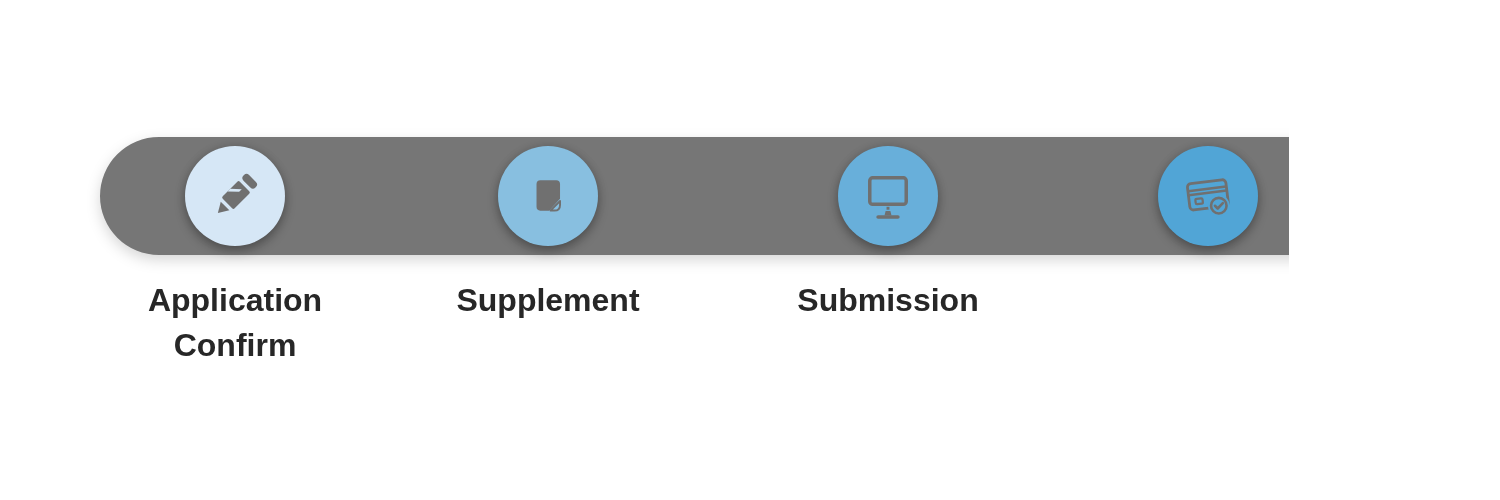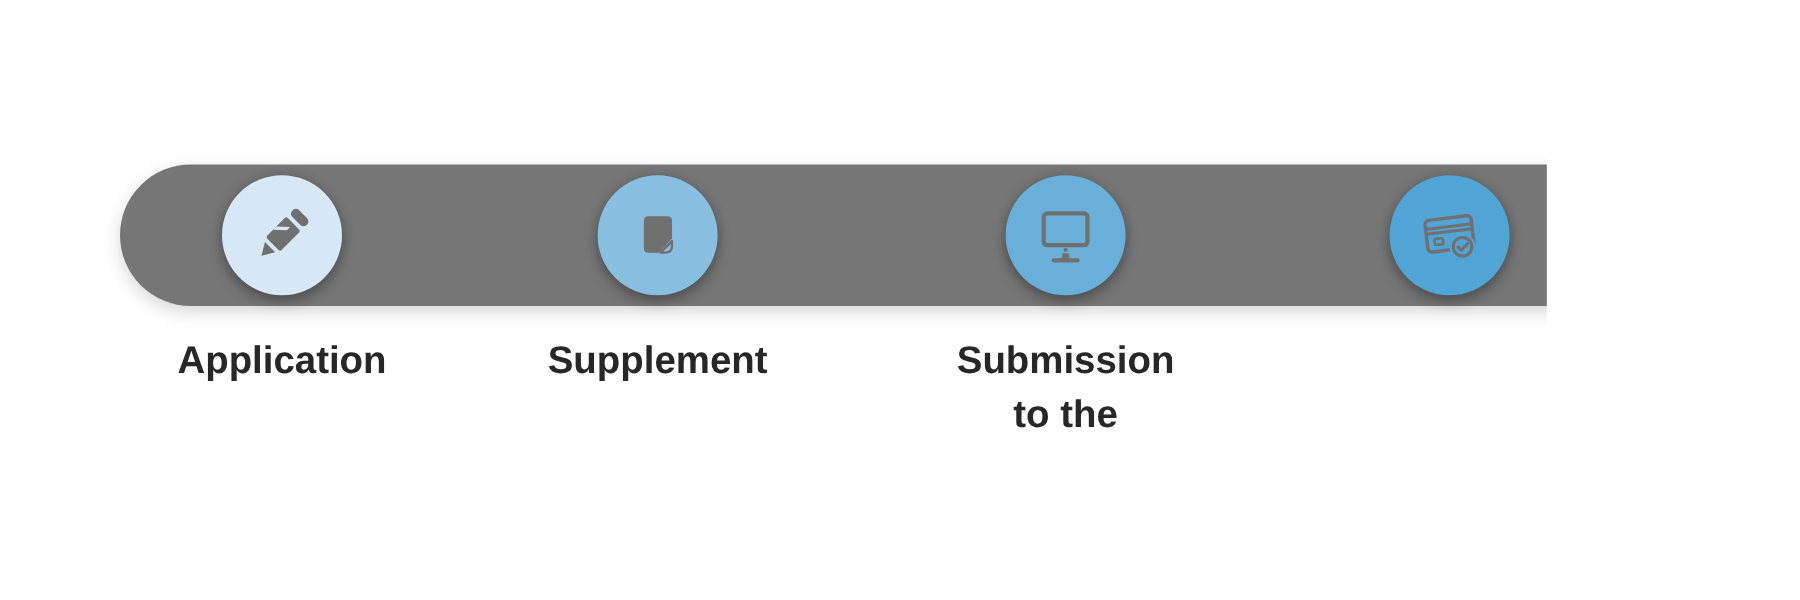--- a/index.html
+++ b/index.html
@@ -67,20 +67,21 @@
         <g transform="rotate(45 24 24)">
           <rect x="16.5" y="2" width="15" height="7" rx="3.2" fill="currentColor"></rect>
           <rect x="16.5" y="12" width="15" height="21.5" rx="1.6" fill="currentColor"></rect>
           <polygon points="16.5,22.5 24,15.5 24,18.8 16.5,25.8" fill="var(--circle-1, #d6e7f6)"></polygon>
           <polygon points="18.6,36.5 29.4,36.5 24,45.5" fill="currentColor"></polygon>
         </g>
       </svg>
     </div>
     <div class="label">
       <span class="line">Application</span>
+      <span class="line">Confirm</span>
     </div>
   </div>
 
   <div class="step step-2">
     <div class="circle">
       <svg width="54" height="54" viewBox="0 0 48 48" aria-hidden="true">
         <path fill="currentColor" d="M17 10 h14.3 q3.4 0 3.4 3.4 v13 L25 37 h-7.8 q-3.4 0 -3.4 -3.4 V13.4 q0 -3.4 3.4 -3.4 Z"></path>
         <path fill="var(--circle-2, #88bfe0)" stroke="currentColor" stroke-width="1.7" stroke-linejoin="round" d="M26.2 36.9 L34.7 28.4 V31.9 Q34.7 36.9 29.7 36.9 Z"></path>
       </svg>
     </div>
@@ -93,21 +94,20 @@
     <div class="circle">
       <svg width="54" height="54" viewBox="0 0 48 48" aria-hidden="true">
         <rect x="7.8" y="7.8" width="32.4" height="23.6" rx="2.6" fill="none" stroke="currentColor" stroke-width="3.1"></rect>
         <rect x="22.7" y="33.6" width="2.6" height="2.6" fill="currentColor"></rect>
         <path d="M21.9 37.4 h4.2 l1 4 h-6.2 Z" fill="currentColor"></path>
         <rect x="13.6" y="41" width="20.8" height="3.2" rx="1.6" fill="currentColor"></rect>
       </svg>
     </div>
     <div class="label">
       <span class="line">Submission</span>
-      <span class="line">to the</span>
     </div>
   </div>
 
   <div class="step step-4">
     <div class="circle">
       <svg width="54" height="54" viewBox="0 0 48 48" aria-hidden="true">
         <g transform="rotate(-7 24 24)" fill="none" stroke="currentColor">
           <rect x="6.8" y="11.2" width="34.4" height="23.6" rx="3.2" stroke-width="2.5"></rect>
           <line x1="7" y1="17.6" x2="41" y2="17.6" stroke-width="2.2"></line>
           <line x1="7" y1="21.2" x2="41" y2="21.2" stroke-width="2.2"></line>

